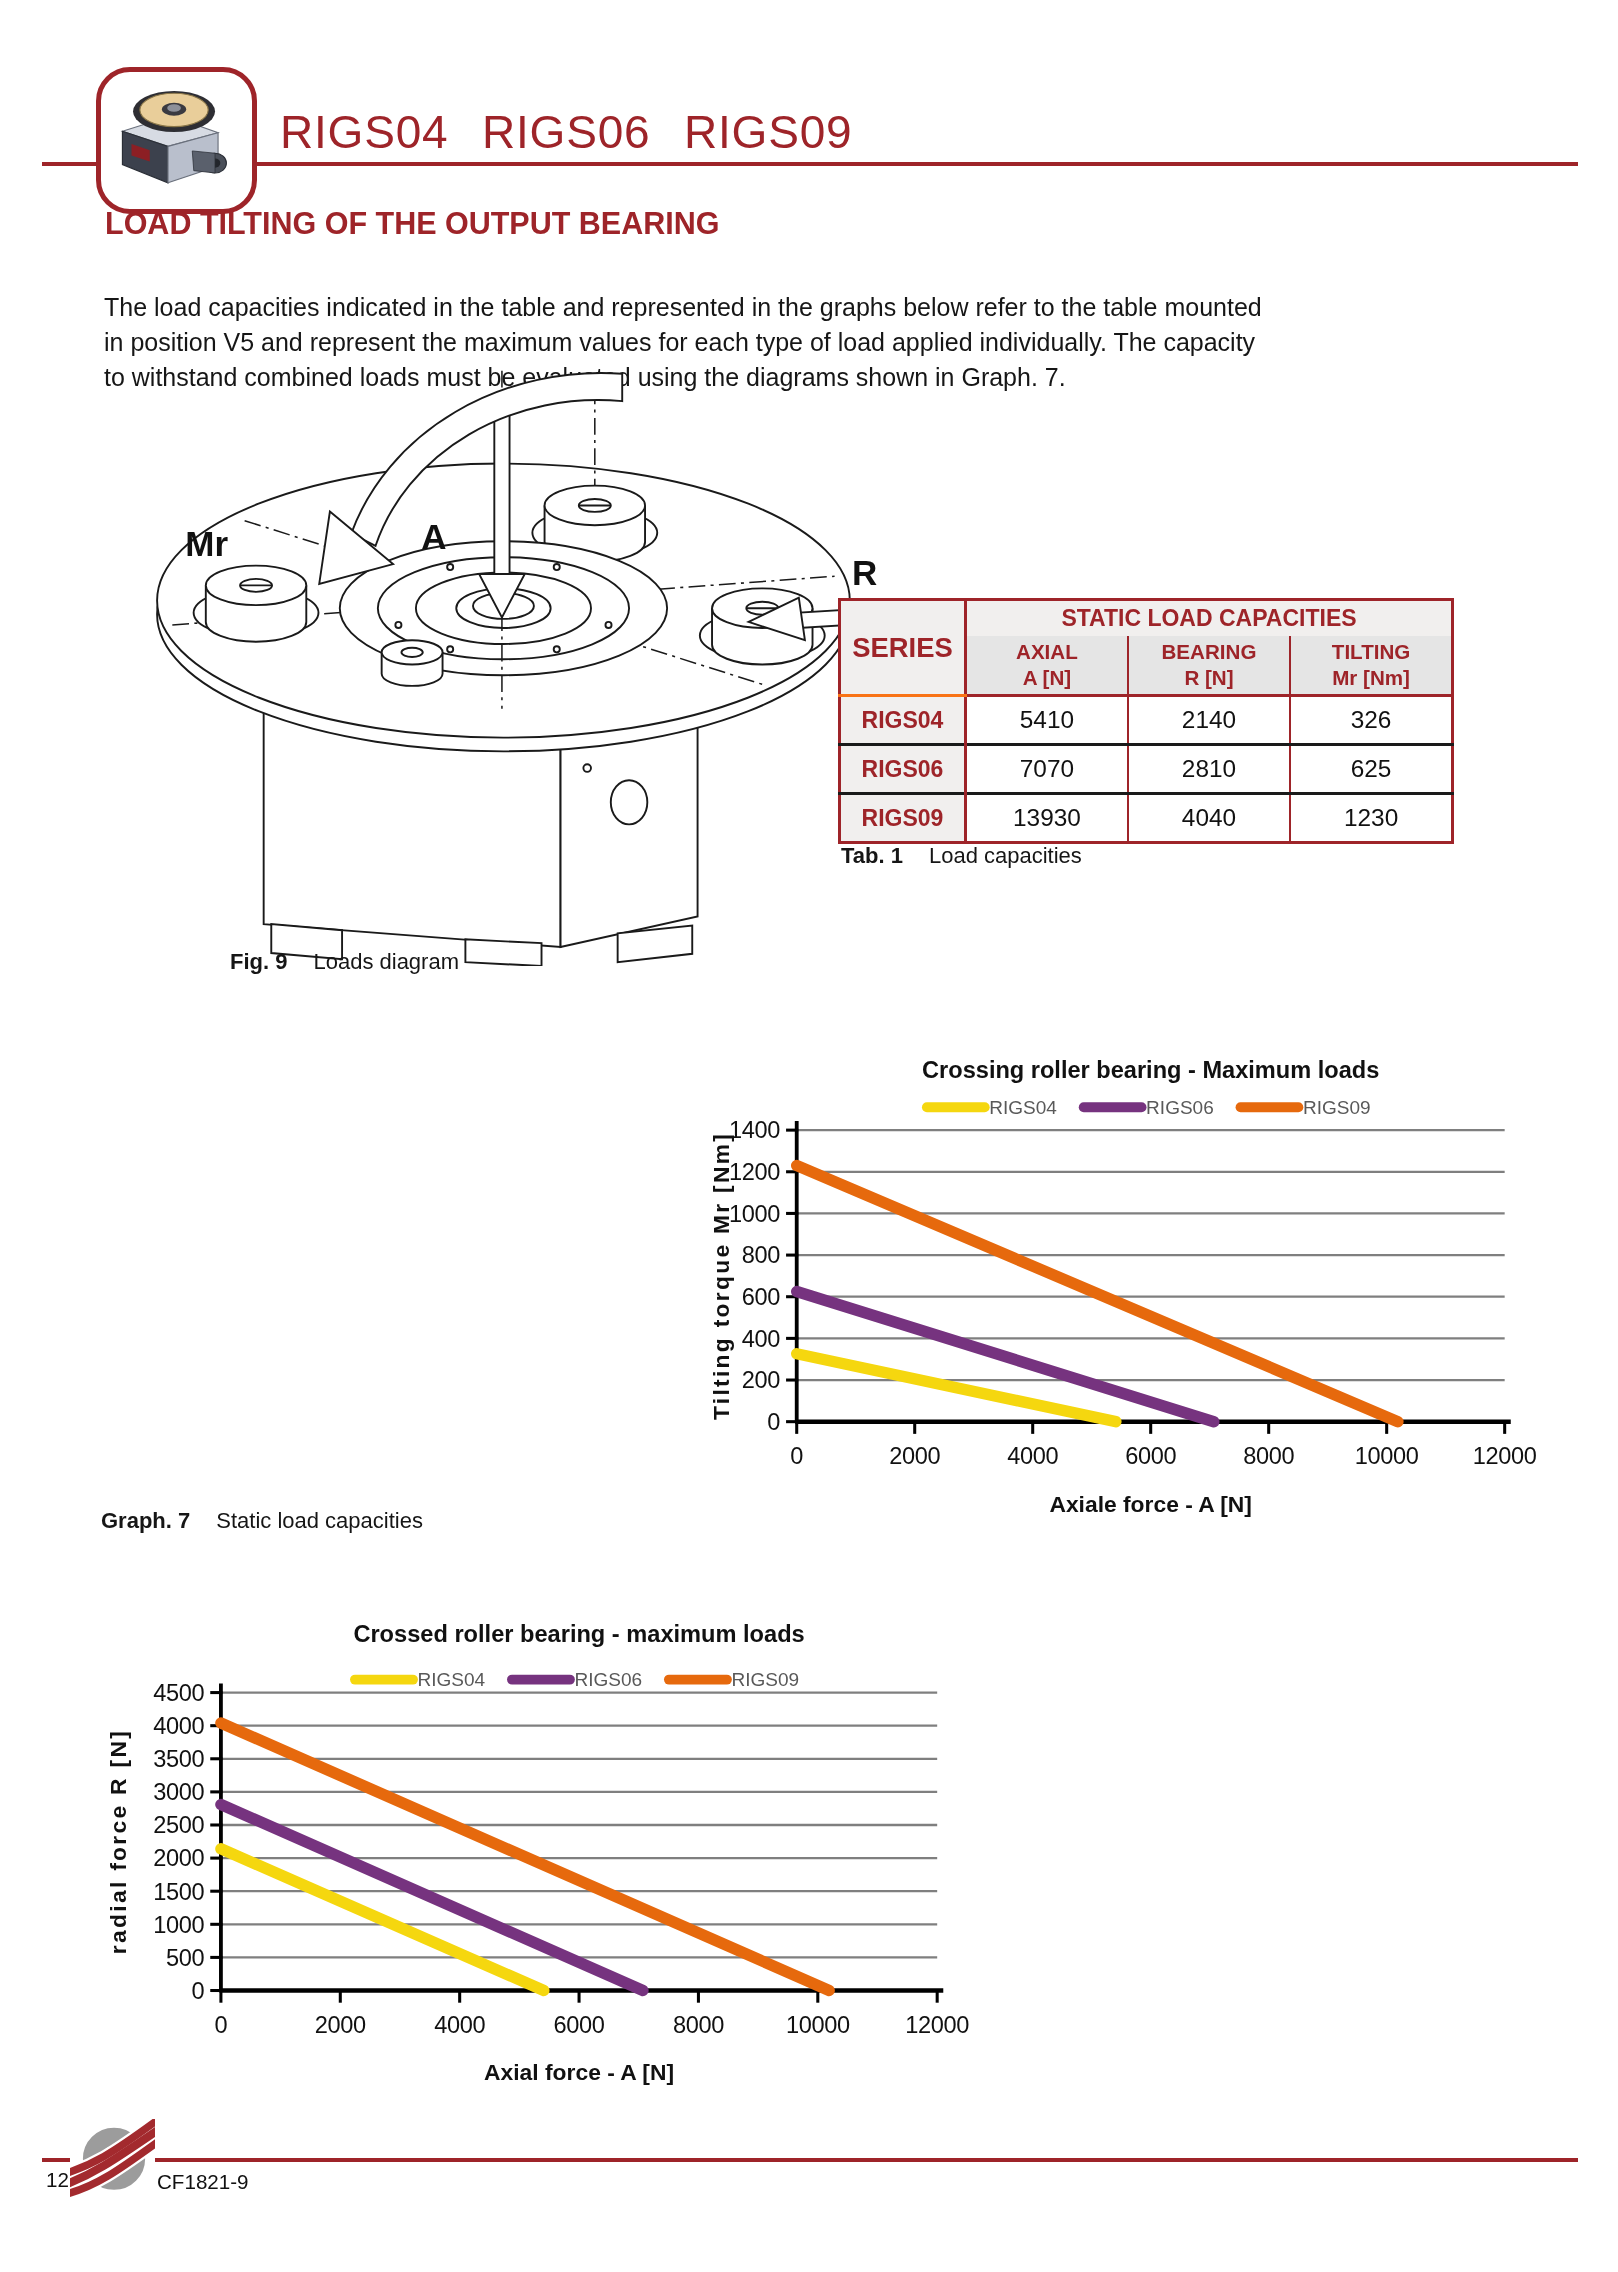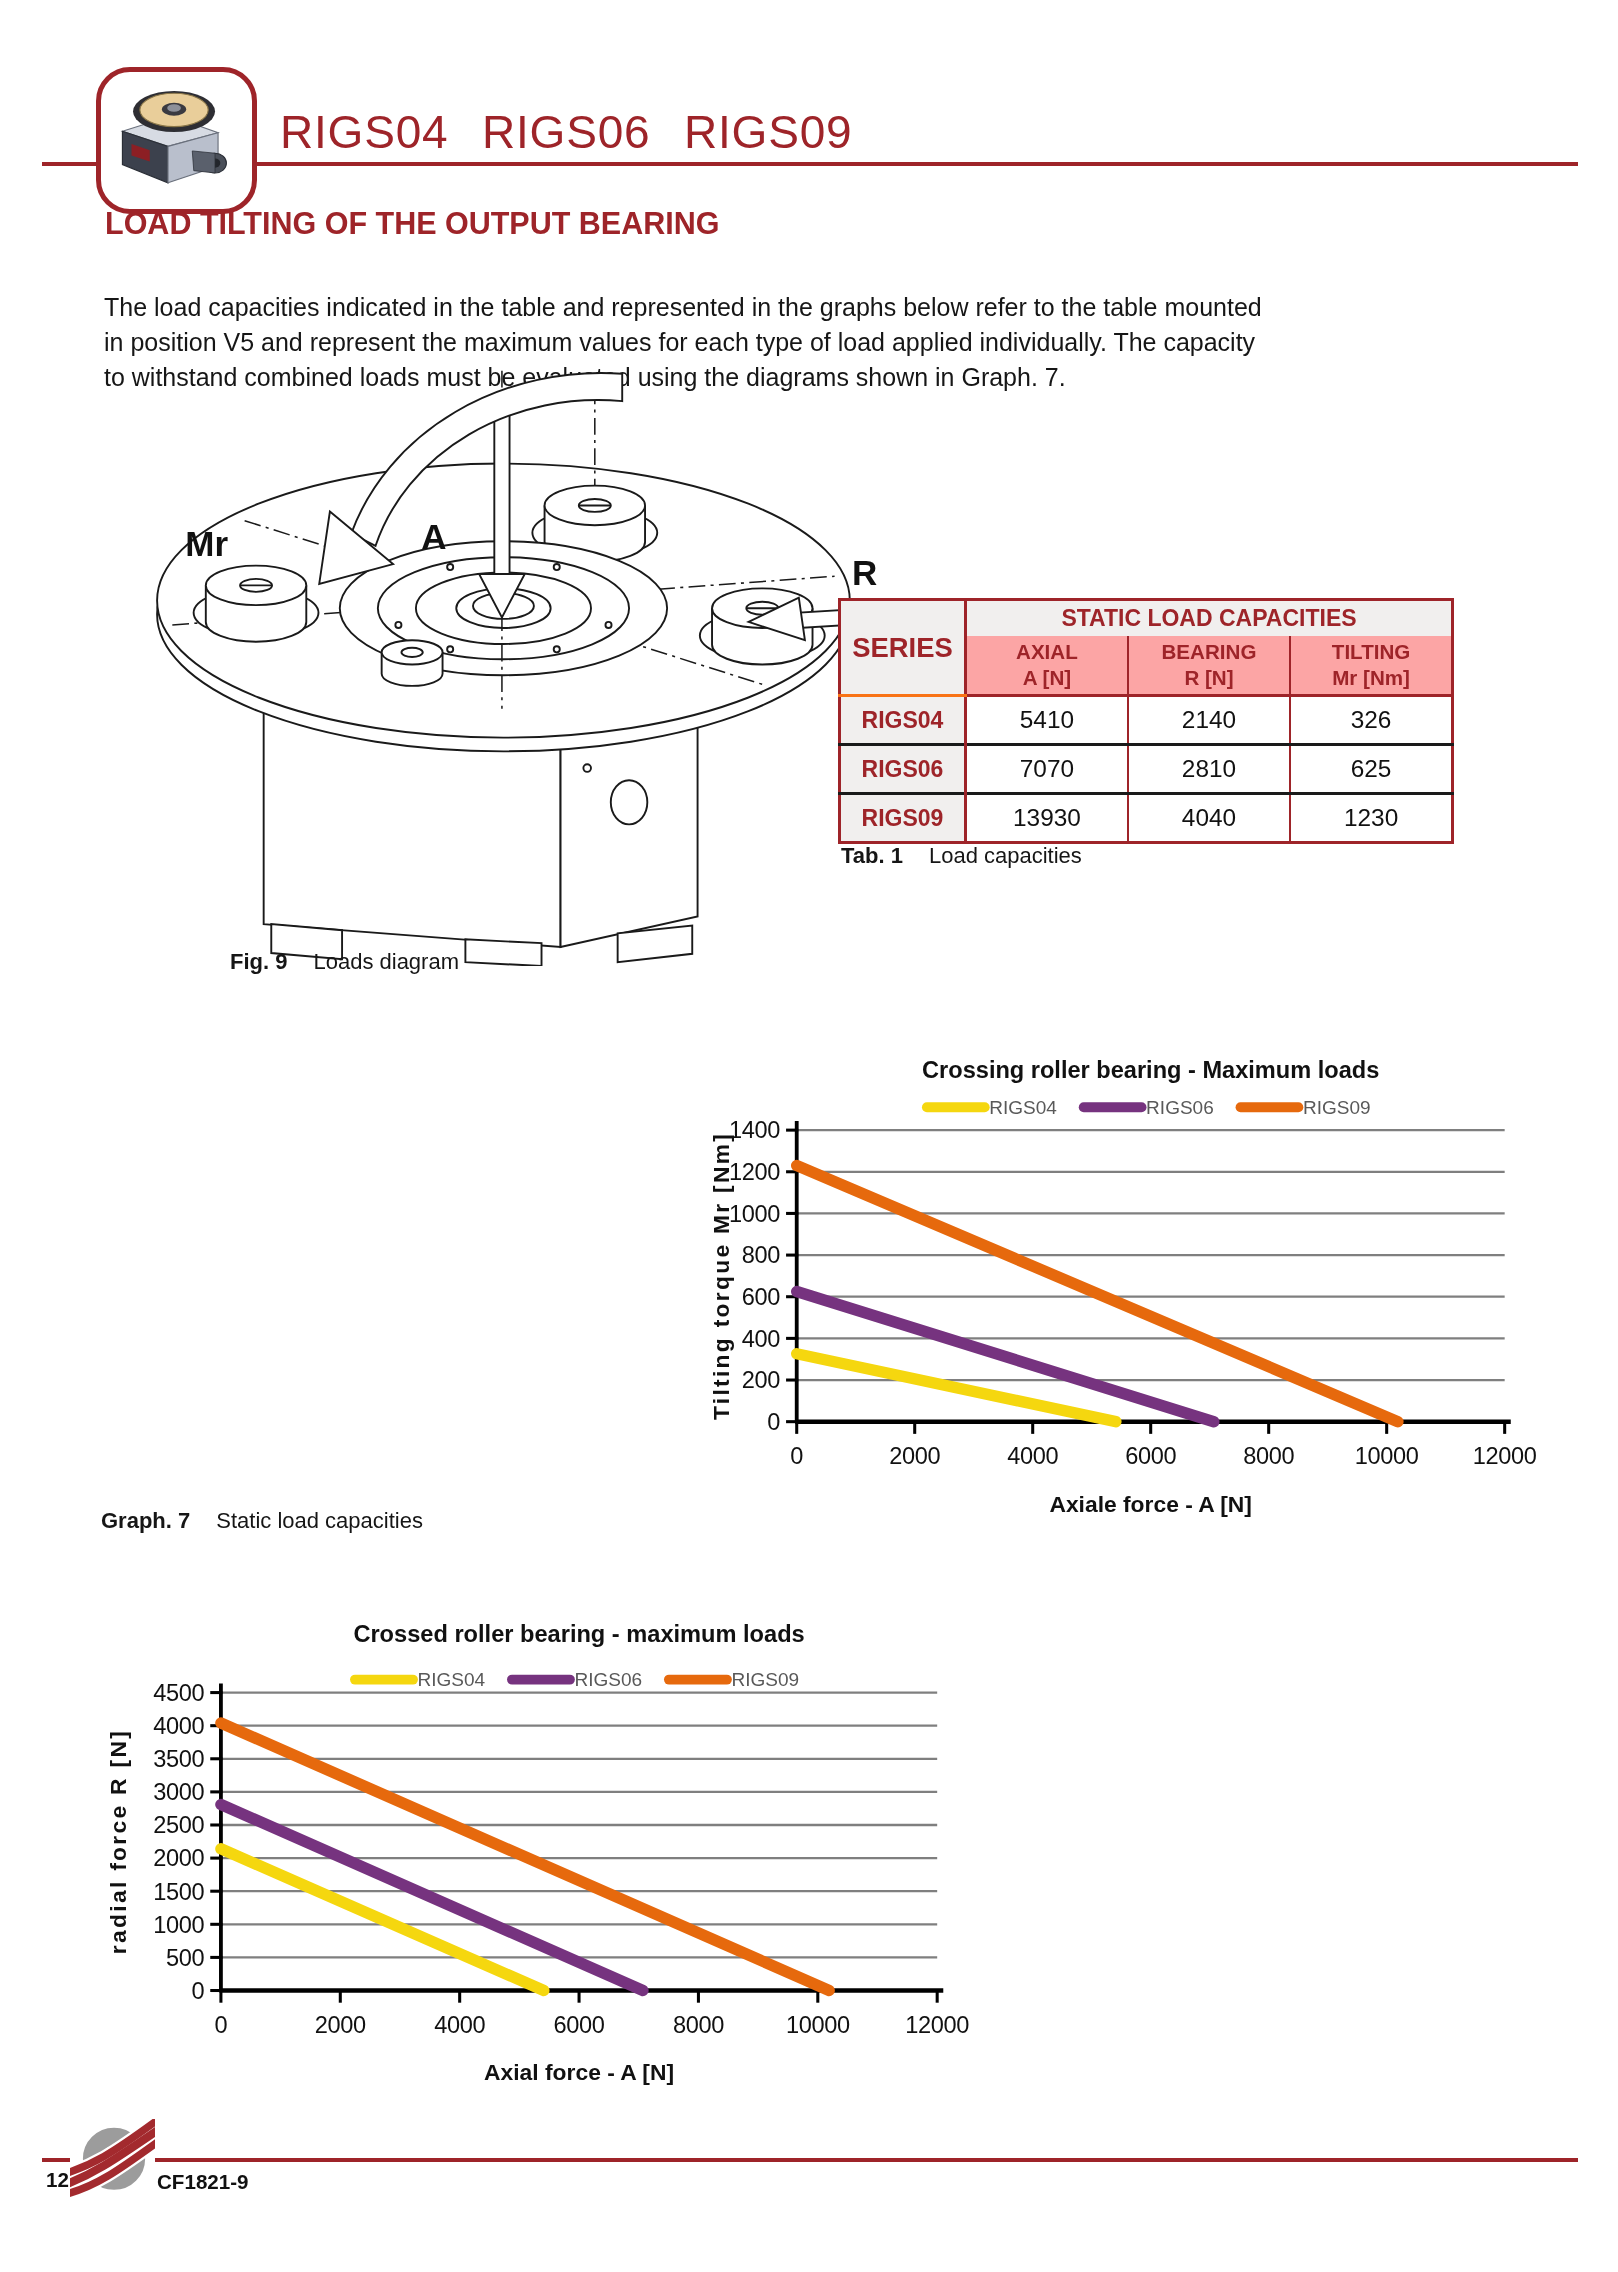--- a/index.html
+++ b/index.html
@@ -15,37 +15,37 @@
   .intro{left:104px;top:290px;width:1455px;font-size:25px;line-height:35px;color:#161616;}
   .caption{font-size:22px;color:#161616;white-space:nowrap;}
   .caption b{margin-right:26px;}
   
   table.loads{border-collapse:collapse;table-layout:fixed;background:#fff;}
   table.loads td,table.loads th{padding:0;text-align:center;vertical-align:middle;}
   .b-red{border:3px solid #9e2429;}
   th.series-h{width:123px;background:#f1efee;color:#9e2429;font-size:27.4px;font-weight:bold;
               border-right:3px solid #9e2429;border-bottom:3px solid #f97316;}
   th.group-h{background:#f1efee;color:#9e2429;font-size:23px;font-weight:bold;height:35px;}
-  th.col-h{background:#fca5a5;color:#9e2429;font-size:20.6px;font-weight:bold;height:58px;
+  th.col-h{background:#e5e5e5;color:#9e2429;font-size:20.6px;font-weight:bold;height:58px;
            border-left:2.3px solid #9e2429;line-height:26px;}
   th.col-h:first-child{border-left:none;}
   td.series-c{background:#f1efee;color:#9e2429;font-size:23px;font-weight:bold;
               border-right:3px solid #9e2429;height:46px;}
   td.val{font-size:24.4px;color:#111;border-left:2.3px solid #9e2429;height:46px;}
   tr.data-row{border-top:3px solid #1a1a1a;}
   tr.first-data{border-top:3px solid #9e2429;}
   
   .tick{font-family:"Liberation Sans",sans-serif;font-size:31px;fill:#111;letter-spacing:-0.5px;}
   .ctitle{font-family:"Liberation Sans",sans-serif;font-size:31px;font-weight:bold;fill:#111;}
   .legend{font-family:"Liberation Sans",sans-serif;font-size:25px;fill:#595959;}
   .axlabel{font-family:"Liberation Sans",sans-serif;font-size:30px;font-weight:bold;fill:#111;}
   .ylab{letter-spacing:3px;}
   .fig-line{stroke:#1a1a1a;stroke-width:2.5;fill:none;}
   .fig-fill{stroke:#1a1a1a;stroke-width:2.5;fill:#fff;}
-  .footer-txt{font-size:20.6px;color:#111;white-space:nowrap;font-weight:bold;}
+  .footer-txt{font-size:20.6px;color:#111;white-space:nowrap;}
 </style>
 </head>
 <body>
 
 <div class="page">
 
   <div class="abs rule" style="left:42px;top:162px;width:1536px;"></div>
 
   <div class="abs logo-box">
     <svg width="140" height="126" viewBox="0 0 184 166">

